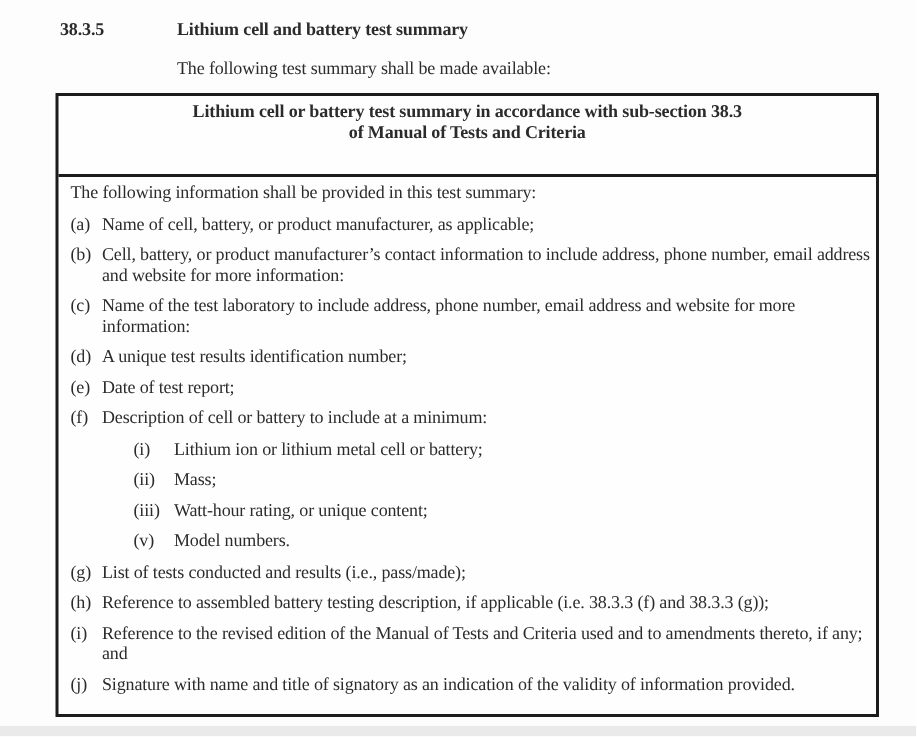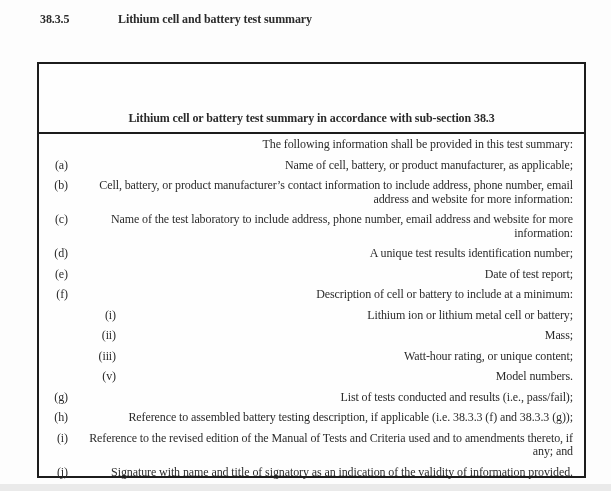--- a/index.html
+++ b/index.html
@@ -47,28 +47,26 @@
     width: 549px;
     height: 416px;
     box-sizing: border-box;
     border: 2px solid #1c1c1c;
     background: #fefefe;
   }
   .table-header {
     text-align: center;
     font-weight: bold;
     line-height: 14px;
-    padding: 3px 8px 7px;
+    padding: 3px 8px 21px;
     border-bottom: 2px solid #1c1c1c;
-    margin-top: 44px;
   }
   .table-body {
-    padding: 4px 11px 0 8px;
+    padding: 4px 1px 0 8px;
     line-height: 13.5px;
-    text-align: right;
   }
   .tb-intro {
     margin-bottom: 7px;
   }
   .item {
     display: flex;
     margin-bottom: 7px;
   }
   .item-label {
     width: 21px;
@@ -107,24 +105,26 @@
 </head>
 <body>
 
 <div class="page">
 
   <div class="doc-header">
     <span class="sec-num">38.3.5</span>
     <span class="sec-title">Lithium cell and battery test summary</span>
   </div>
 
+  <div class="doc-intro">The following test summary shall be made available:</div>
 
   <div class="summary-table">
     <div class="table-header">
       <div>Lithium cell or battery test summary in accordance with sub-section 38.3</div>
+      <div>of Manual of Tests and Criteria</div>
     </div>
 
     <div class="table-body">
       <div class="tb-intro">The following information shall be provided in this test summary:</div>
 
       <div class="item">
         <span class="item-label">(a)</span>
         <span class="item-text">Name of cell, battery, or product manufacturer, as applicable;</span>
       </div>
 
@@ -166,21 +166,21 @@
           <span class="item-text">Watt-hour rating, or unique content;</span>
         </div>
         <div class="sub-item">
           <span class="sub-label">(v)</span>
           <span class="item-text">Model numbers.</span>
         </div>
       </div>
 
       <div class="item">
         <span class="item-label">(g)</span>
-        <span class="item-text">List of tests conducted and results (i.e., pass/fail);</span>
+        <span class="item-text">List of tests conducted and results (i.e., pass/made);</span>
       </div>
 
       <div class="item">
         <span class="item-label">(h)</span>
         <span class="item-text">Reference to assembled battery testing description, if applicable (i.e. 38.3.3 (f) and 38.3.3 (g));</span>
       </div>
 
       <div class="item">
         <span class="item-label">(i)</span>
         <span class="item-text">Reference to the revised edition of the Manual of Tests and Criteria used and to amendments thereto, if any; and</span>

